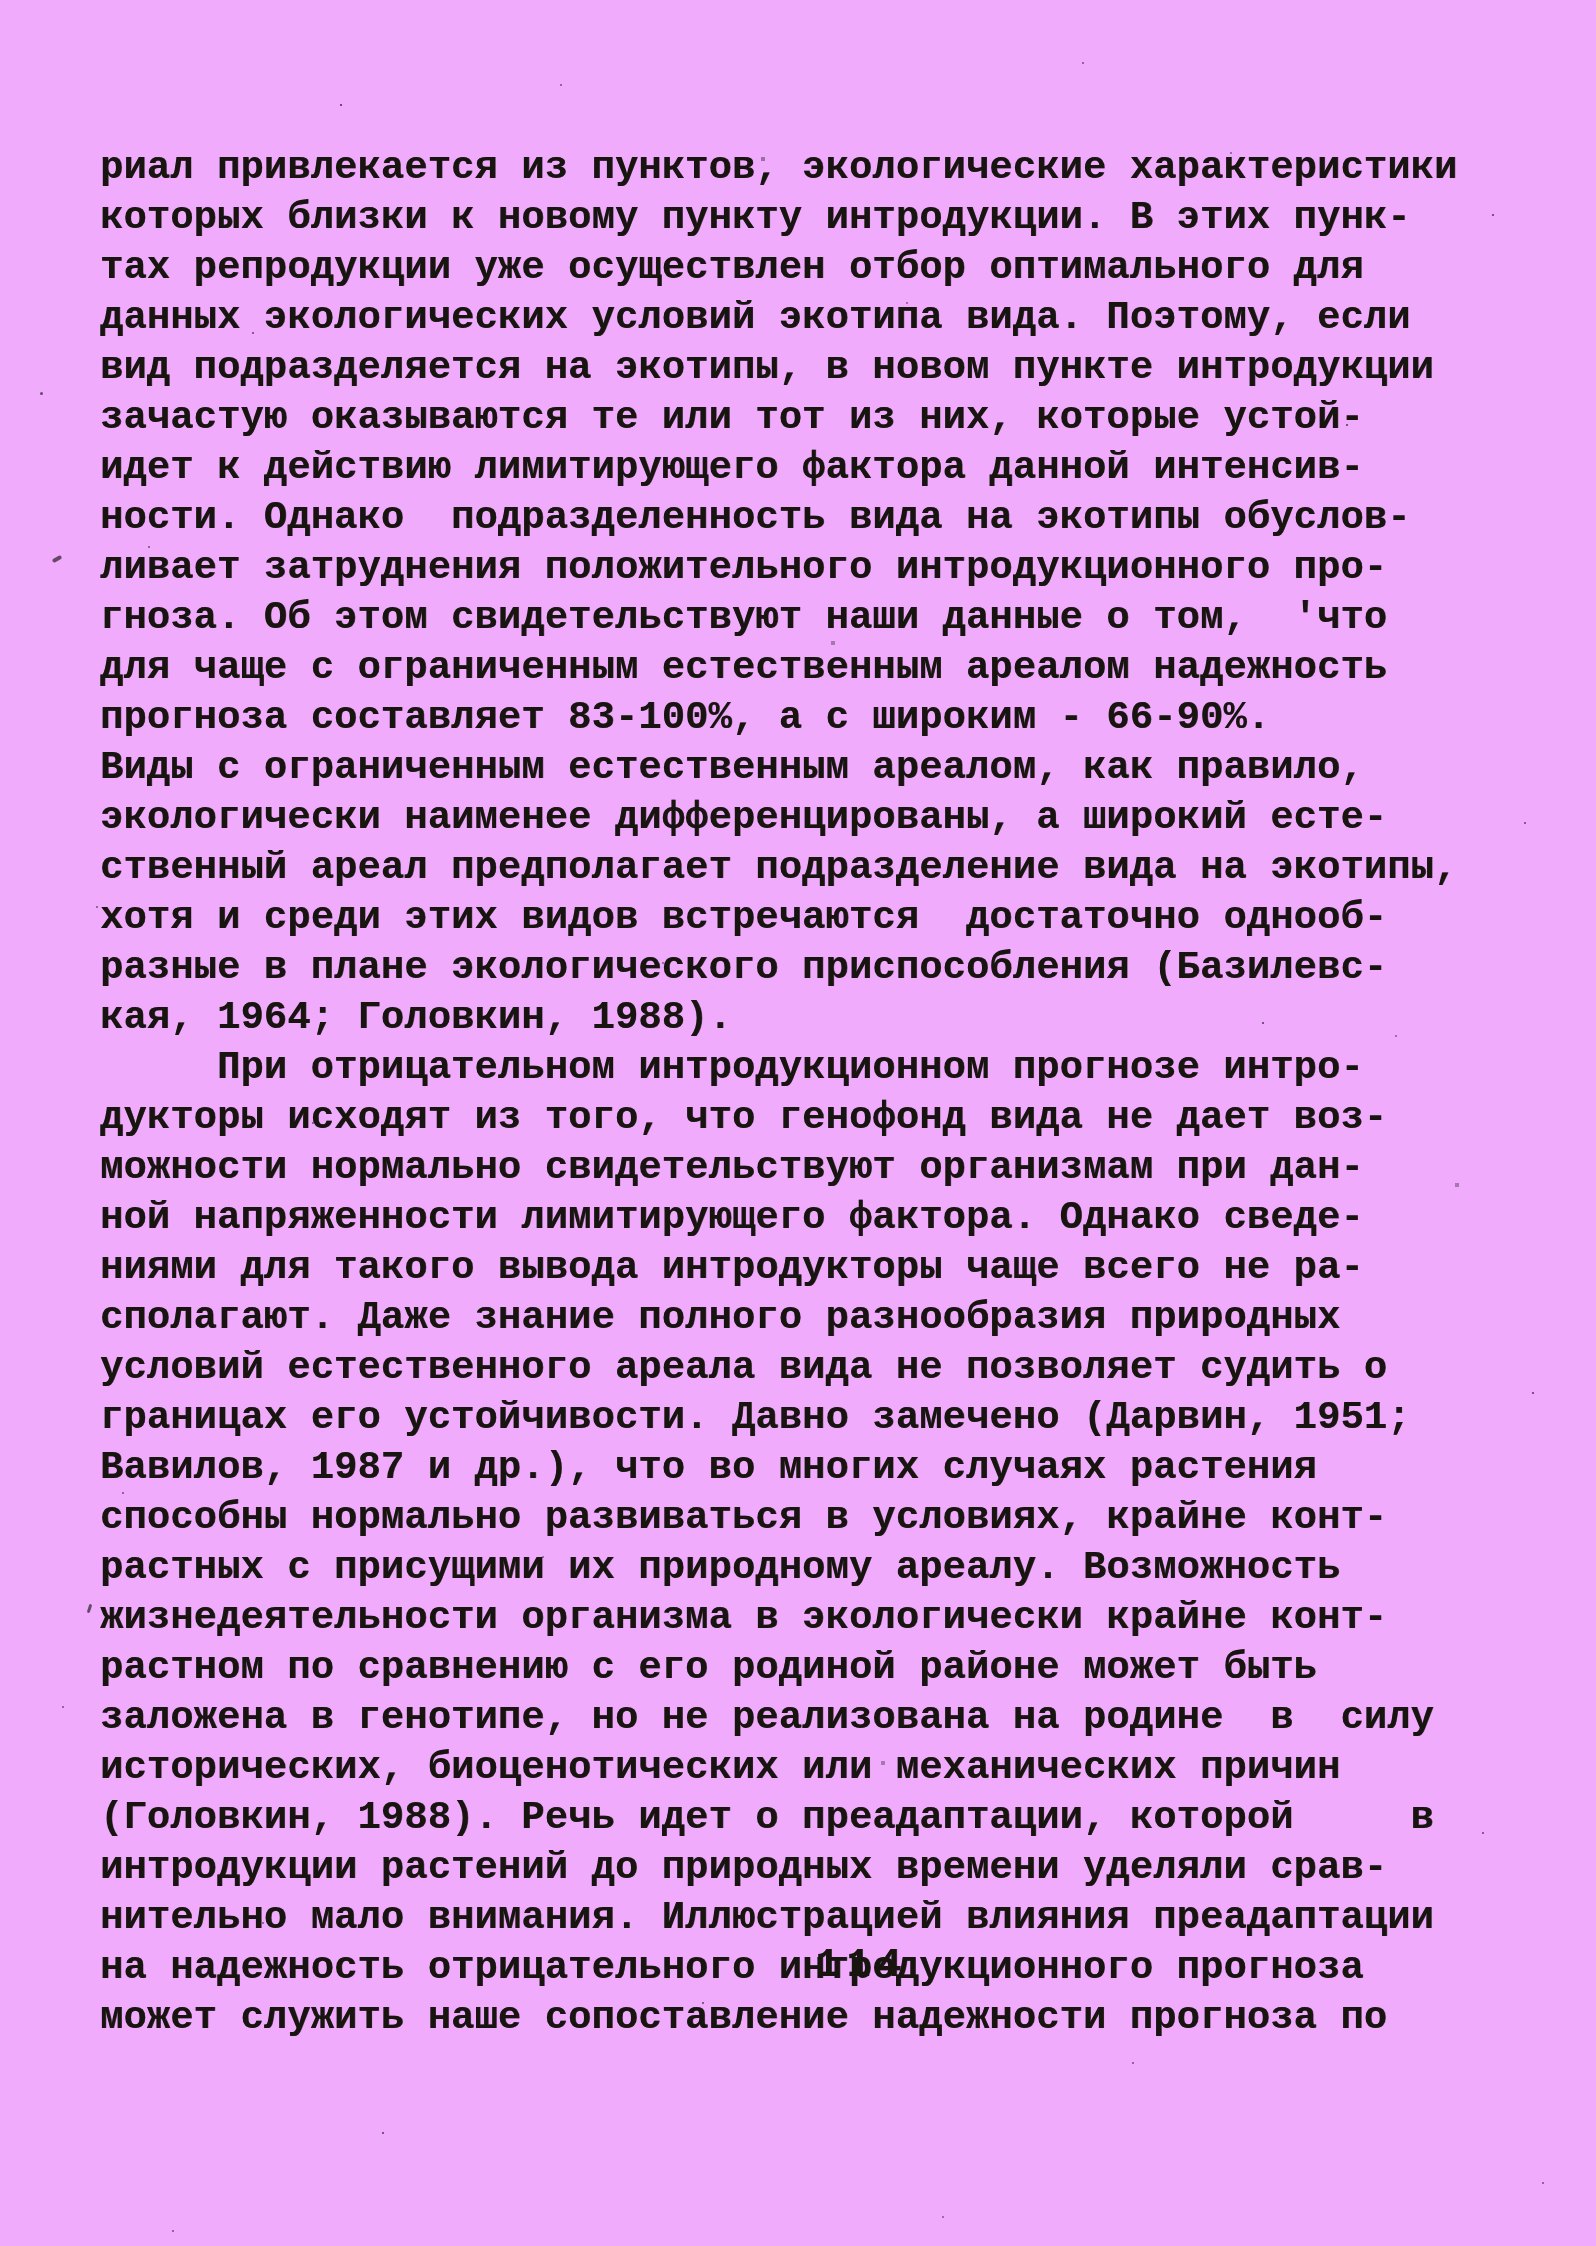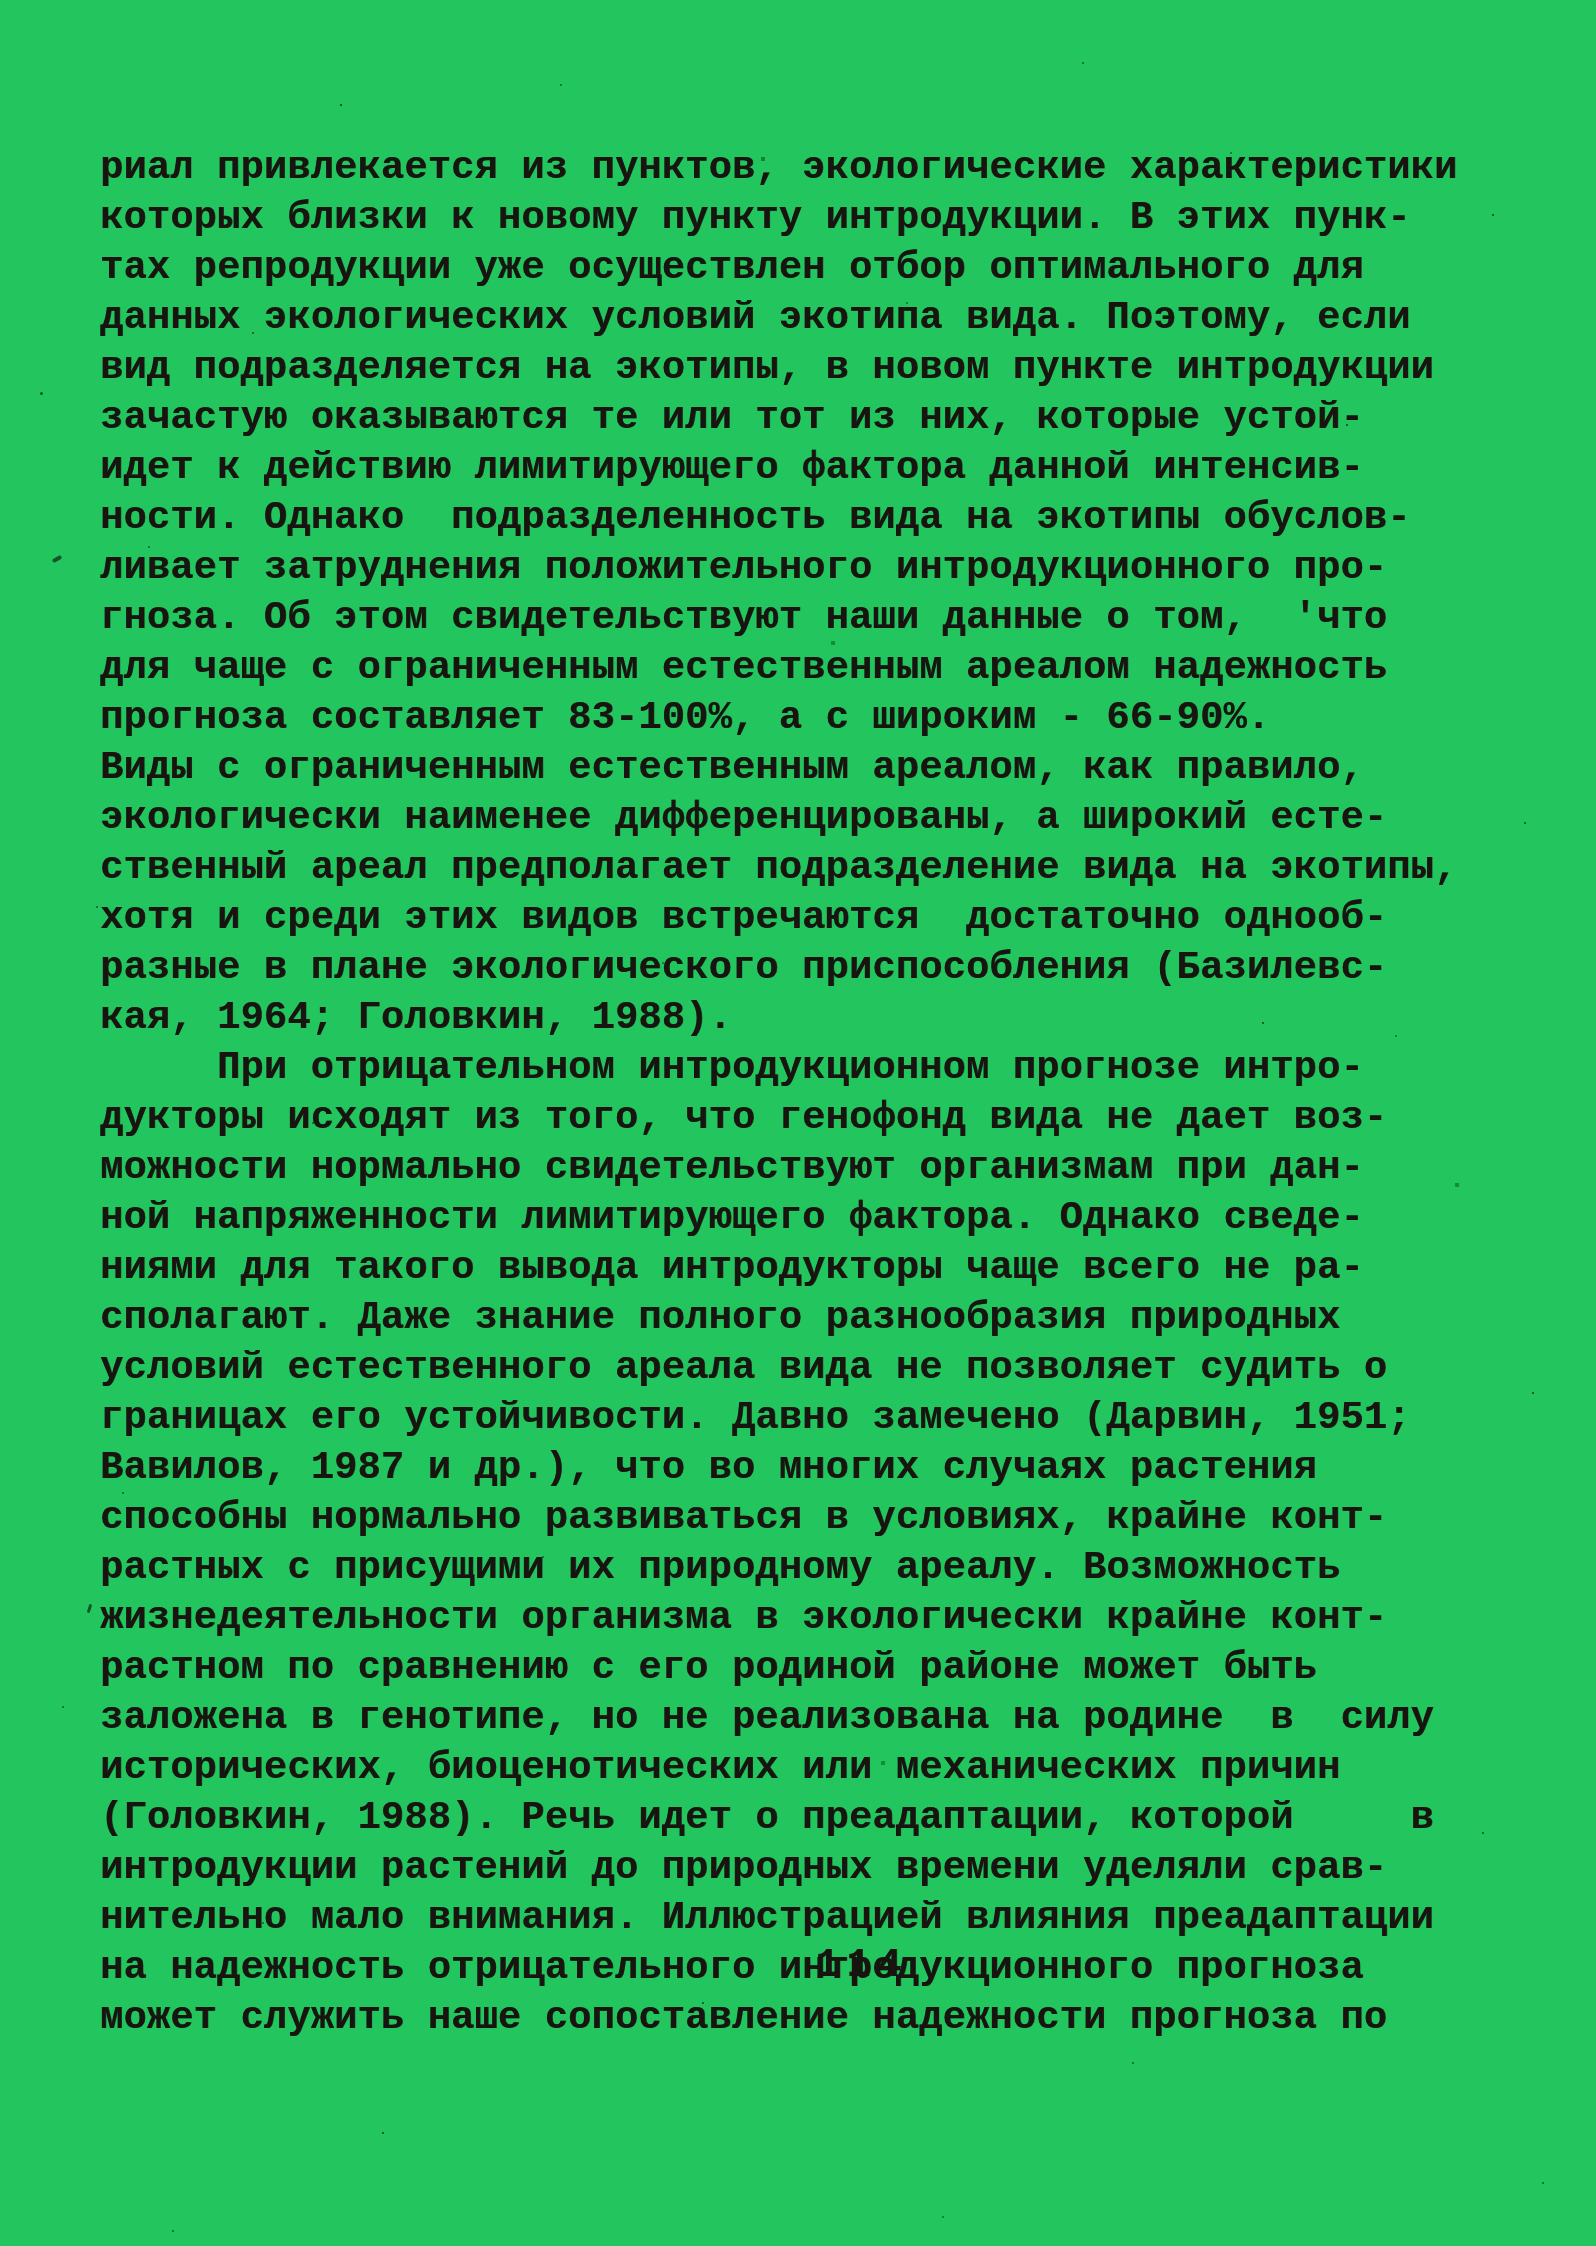--- a/index.html
+++ b/index.html
@@ -2,21 +2,21 @@
 <html><head>
 <meta charset="utf-8">
 <title>Scanned page</title>
 <style>
   html, body { margin: 0; padding: 0; background: #ffffff; }
 
   .page {
     position: relative;
     width: 1596px;
     height: 2246px;
-    background: #22c55e;
+    background: #f0abfc;
     overflow: hidden;
     font-family: "Liberation Mono", "DejaVu Sans Mono", monospace;
     font-weight: 700;
     color: #181511;
   }
 
   
   .noise::before {
     content: "";
     position: absolute;

